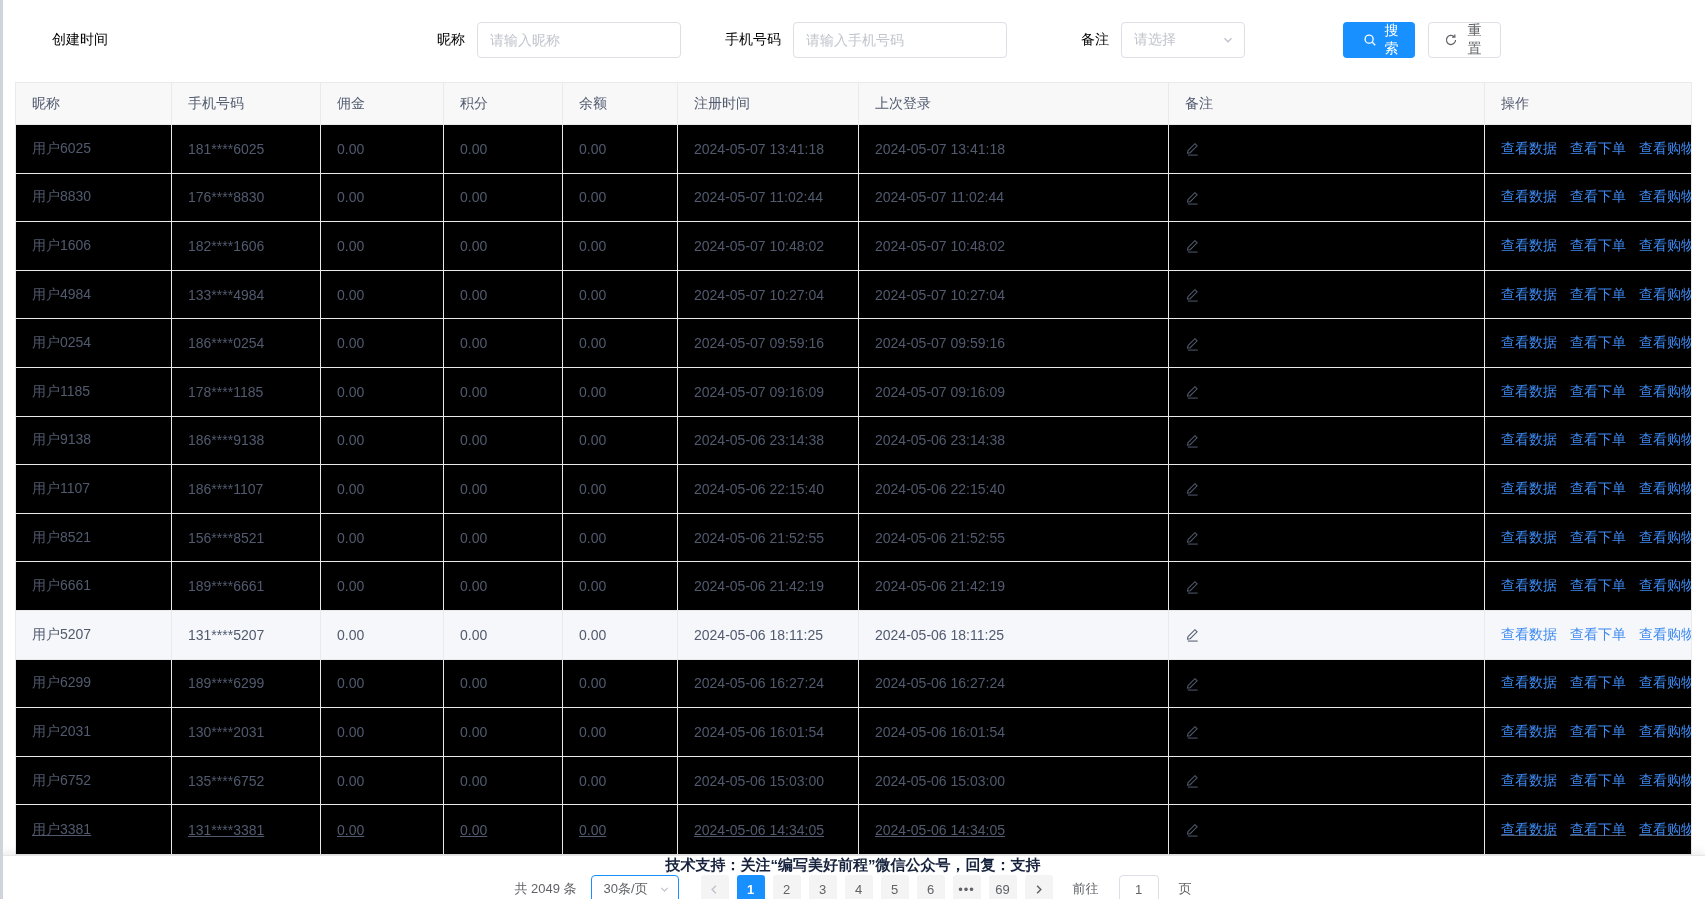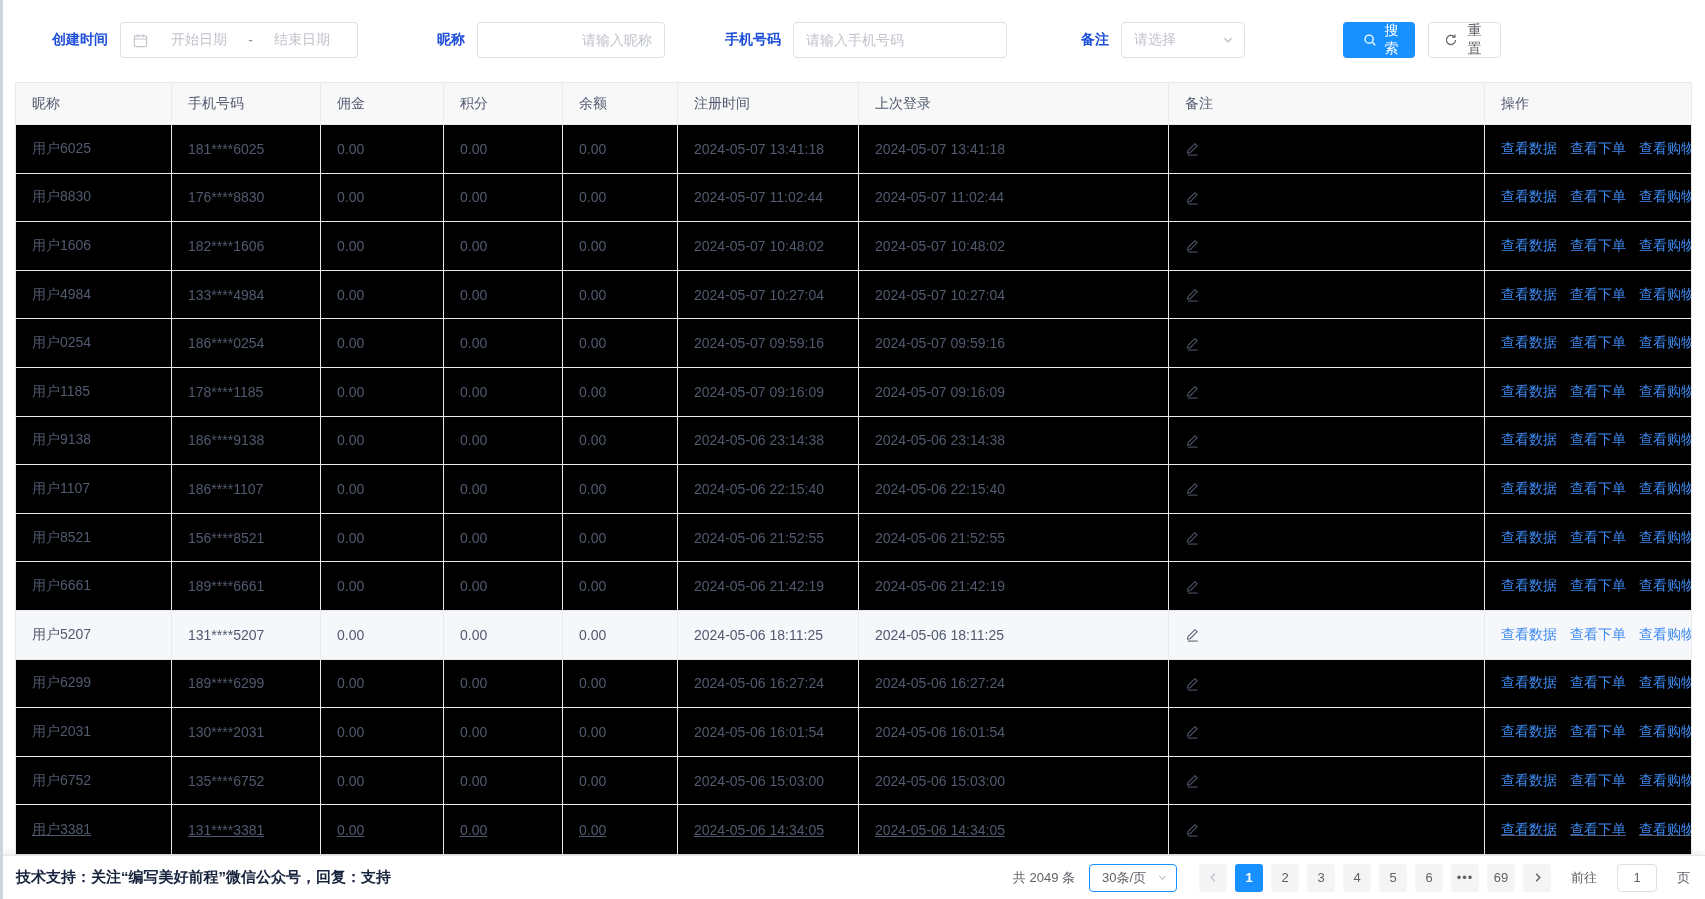--- a/index.html
+++ b/index.html
@@ -8,21 +8,21 @@
     width:1705px; height:899px; position:relative; overflow:hidden;
     background:#fff; color:#515a6e; font-size:14px;
     font-family:"Liberation Sans","DejaVu Sans",sans-serif;
   }
   .left-strip { position:absolute; left:0; top:0; width:3px; height:100%; background:#cfd3da; z-index:9; }
   .top-line  { position:absolute; top:8px; left:10px; right:0; height:1px; background:#eef0f3; }
 
   
   .filter-bar { position:absolute; top:0; left:0; right:0; height:82px; background:#fff; }
   .f-group { position:absolute; top:22px; height:36px; display:flex; align-items:center; }
-  .f-label { font-weight:bold; color:#1d4ed8; margin-right:12px; white-space:nowrap; font-size:14px; }
+  .f-label { font-weight:normal; color:#000000; margin-right:12px; white-space:nowrap; font-size:14px; }
   .input-box {
     height:36px; border:1px solid #dcdfe6; border-radius:4px; background:#fff;
     display:flex; align-items:center; overflow:hidden;
   }
   .ph { color:#c0c4cc; font-size:14px; }
   .date-range { width:238px; padding:0 8px 0 12px; }
   .date-range .sep { color:#8a8e99; padding:0 2px; }
   .date-range .ph { flex:1; text-align:center; }
   input.text-input {
     height:36px; border:1px solid #dcdfe6; border-radius:4px; padding:0 12px;
@@ -60,21 +60,21 @@
   .row-hover { background:#f5f7fa; }
   .row-hover .t-cell { background:#f5f7fa; }
   .link { color:#3d8af2; margin-right:13px; cursor:pointer; text-decoration:none; }
   .link:last-child { margin-right:0; }
   .edit-icon { display:inline-flex; cursor:pointer; }
 
   
   .footer {
     position:absolute; left:0; right:0; bottom:0; height:44px; background:#fff; z-index:8;
     border-top:1px solid #e6e6e6; box-shadow:0 -3px 8px rgba(0,0,0,0.08);
-    display:flex; align-items:center; justify-content:space-between; padding:0 15px 0 16px;
+    display:flex; align-items:center; justify-content:space-between; padding:0 15px 0 16px;flex-direction:column;
   }
   .support { font-weight:bold; color:#17233d; font-size:15px; white-space:nowrap; }
   .pagination { display:flex; align-items:center; font-size:13px; color:#606266; }
   .total-text { margin-right:14px; }
   .page-size-select {
     width:88px; height:28px; border:1px solid #1890ff; border-radius:4px;
     display:flex; align-items:center; justify-content:space-between; padding:0 8px 0 12px;
     margin-right:18px; cursor:pointer; background:#fff;
   }
   .page-btn {
@@ -94,38 +94,25 @@
 </head>
 <body>
 
 <div class="left-strip"></div>
 <div class="top-line"></div>
 
 <div class="filter-bar">
 
   <div class="f-group" style="left:52px;">
     <span class="f-label">创建时间</span>
-    <div class="input-box date-range">
-      <span class="edit-icon" style="margin-right:4px;">
-        <svg width="15" height="15" viewBox="0 0 16 16">
-            <rect x="1.5" y="3" width="13" height="11.5" rx="1.5" fill="none" stroke="#c0c4cc" stroke-width="1.2"></rect>
-            <line x1="1.5" y1="6.4" x2="14.5" y2="6.4" stroke="#c0c4cc" stroke-width="1.2"></line>
-            <line x1="5" y1="1.2" x2="5" y2="4.2" stroke="#c0c4cc" stroke-width="1.2"></line>
-            <line x1="11" y1="1.2" x2="11" y2="4.2" stroke="#c0c4cc" stroke-width="1.2"></line>
-          </svg>
-      </span>
-      <span class="ph">开始日期</span>
-      <span class="sep">-</span>
-      <span class="ph">结束日期</span>
-    </div>
   </div>
 
   <div class="f-group" style="left:437px;">
     <span class="f-label">昵称</span>
-    <input class="text-input" style="width: 188px; text-align: right;" placeholder="请输入昵称">
+    <input class="text-input" style="width: 204px;" placeholder="请输入昵称">
   </div>
 
   <div class="f-group" style="left:725px;">
     <span class="f-label">手机号码</span>
     <input class="text-input" style="width: 214px;" placeholder="请输入手机号码">
   </div>
 
   <div class="f-group" style="left:1081px;">
     <span class="f-label">备注</span>
     <div class="input-box select-box" style="width:124px;">

